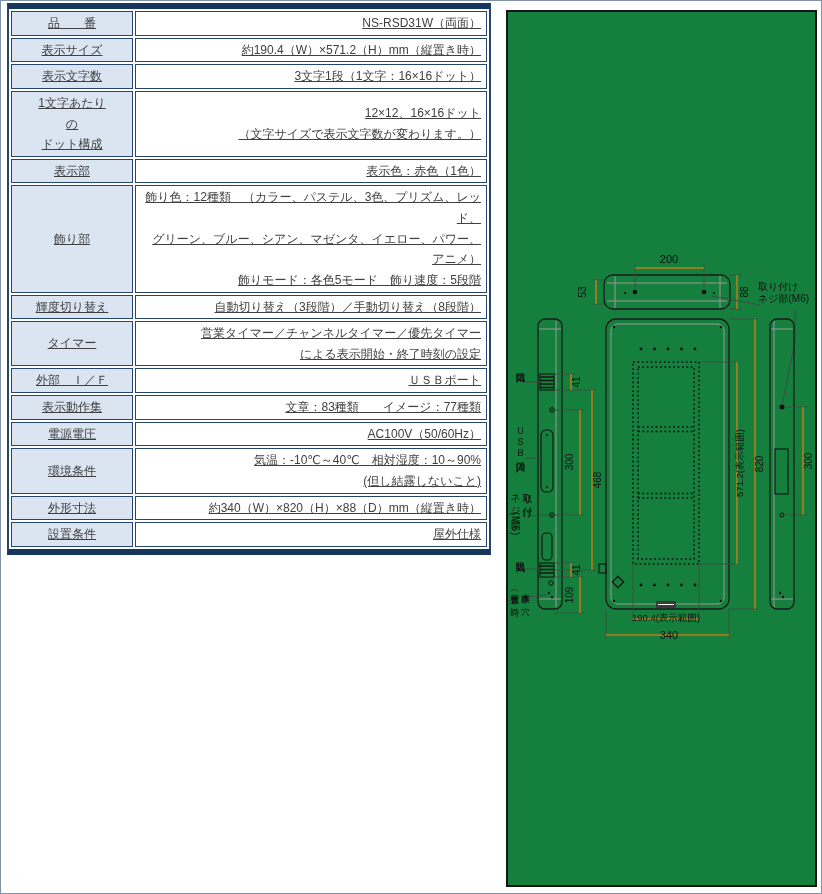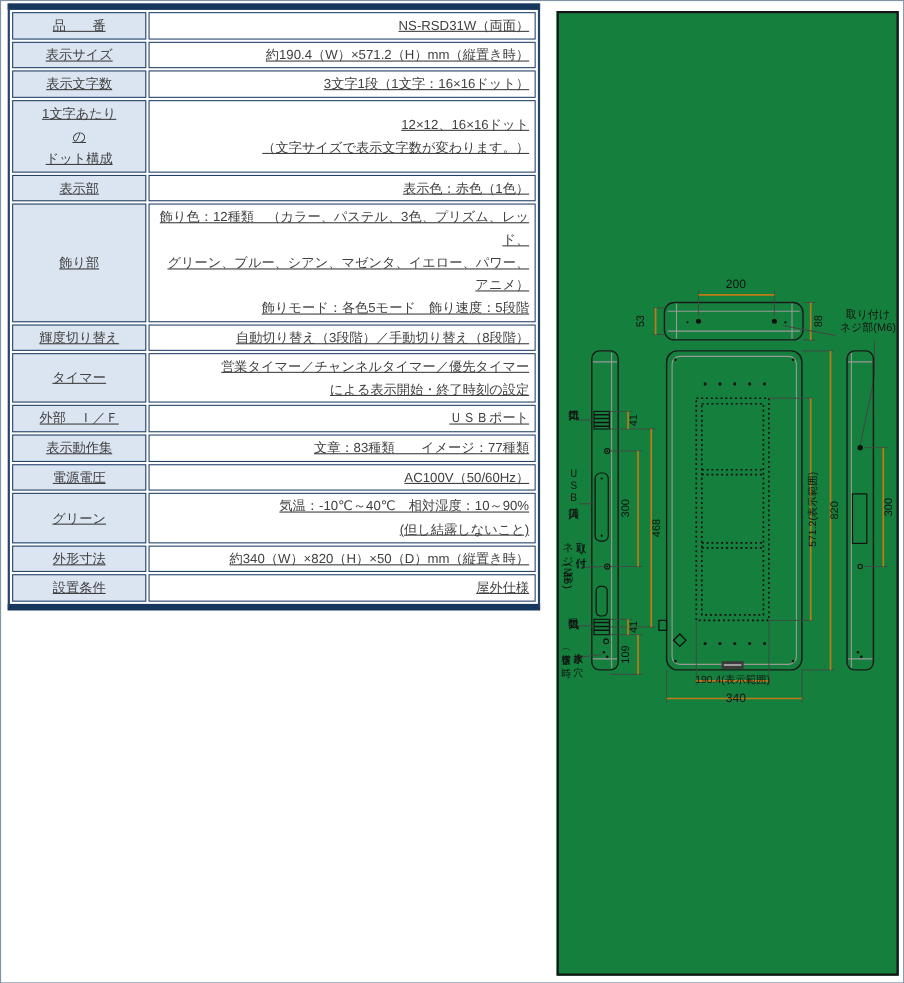--- a/index.html
+++ b/index.html
@@ -79,27 +79,27 @@
         </tr>
       <tr>
           <td class="lbl">表示動作集</td>
           <td class="val">文章：83種類　　イメージ：77種類</td>
         </tr>
       <tr>
           <td class="lbl">電源電圧</td>
           <td class="val">AC100V（50/60Hz）</td>
         </tr>
       <tr>
-          <td class="lbl">グリーン</td>
+          <td class="lbl">環境条件</td>
           <td class="val">気温：-10℃～40℃　相対湿度：10～90%
 (但し結露しないこと)</td>
         </tr>
       <tr>
           <td class="lbl">外形寸法</td>
-          <td class="val">約340（W）×820（H）×50（D）mm（縦置き時）</td>
+          <td class="val">約340（W）×820（H）×88（D）mm（縦置き時）</td>
         </tr>
       <tr>
           <td class="lbl">設置条件</td>
           <td class="val">屋外仕様</td>
         </tr>
     </tbody>
   </table>
 
   <div class="panel">
     <svg width="307" height="873" viewBox="0 0 307 873">
@@ -279,21 +279,21 @@
     <div class="rdim" style="left:49px;top:444px;">300</div>
     <div class="rdim" style="left:77px;top:462px;">468</div>
     <div class="rdim" style="left:56px;top:552px;">41</div>
     <div class="rdim" style="left:49px;top:577px;">109</div>
     <div class="rdim long" style="left:184px;top:445px;">571.2(表示範囲)</div>
     <div class="rdim" style="left:239px;top:446px;">820</div>
     <div class="rdim" style="left:288px;top:443px;">300</div>
     <div class="hdim small" style="left:114px;top:600px;width:88px;">190.4(表示範囲)</div>
     <div class="hdim" style="left:136px;top:617px;width:50px;">340</div>
 
-    <div class="dlabel" style="left:250px;top:269px;width:62px;text-align:center;">取り付け
+    <div class="dlabel" style="left:250px;top:269px;width:62px;">取り付け
 ネジ部(M6)</div>
     <div class="vtext" style="left:6px;top:352px;">排気口</div>
     <div class="vtext" style="left:6px;top:408px;">ＵＳＢ挿入口</div>
     <div class="vtext" style="left:1px;top:474px;">取り付け
 ネジ部(M6)</div>
     <div class="vtext" style="left:6px;top:542px;">吸気口</div>
     <div class="vtext" style="left:1px;top:574px;font-size:9px;">水抜き穴
 （横置き時）</div>
   </div>
 </div>

